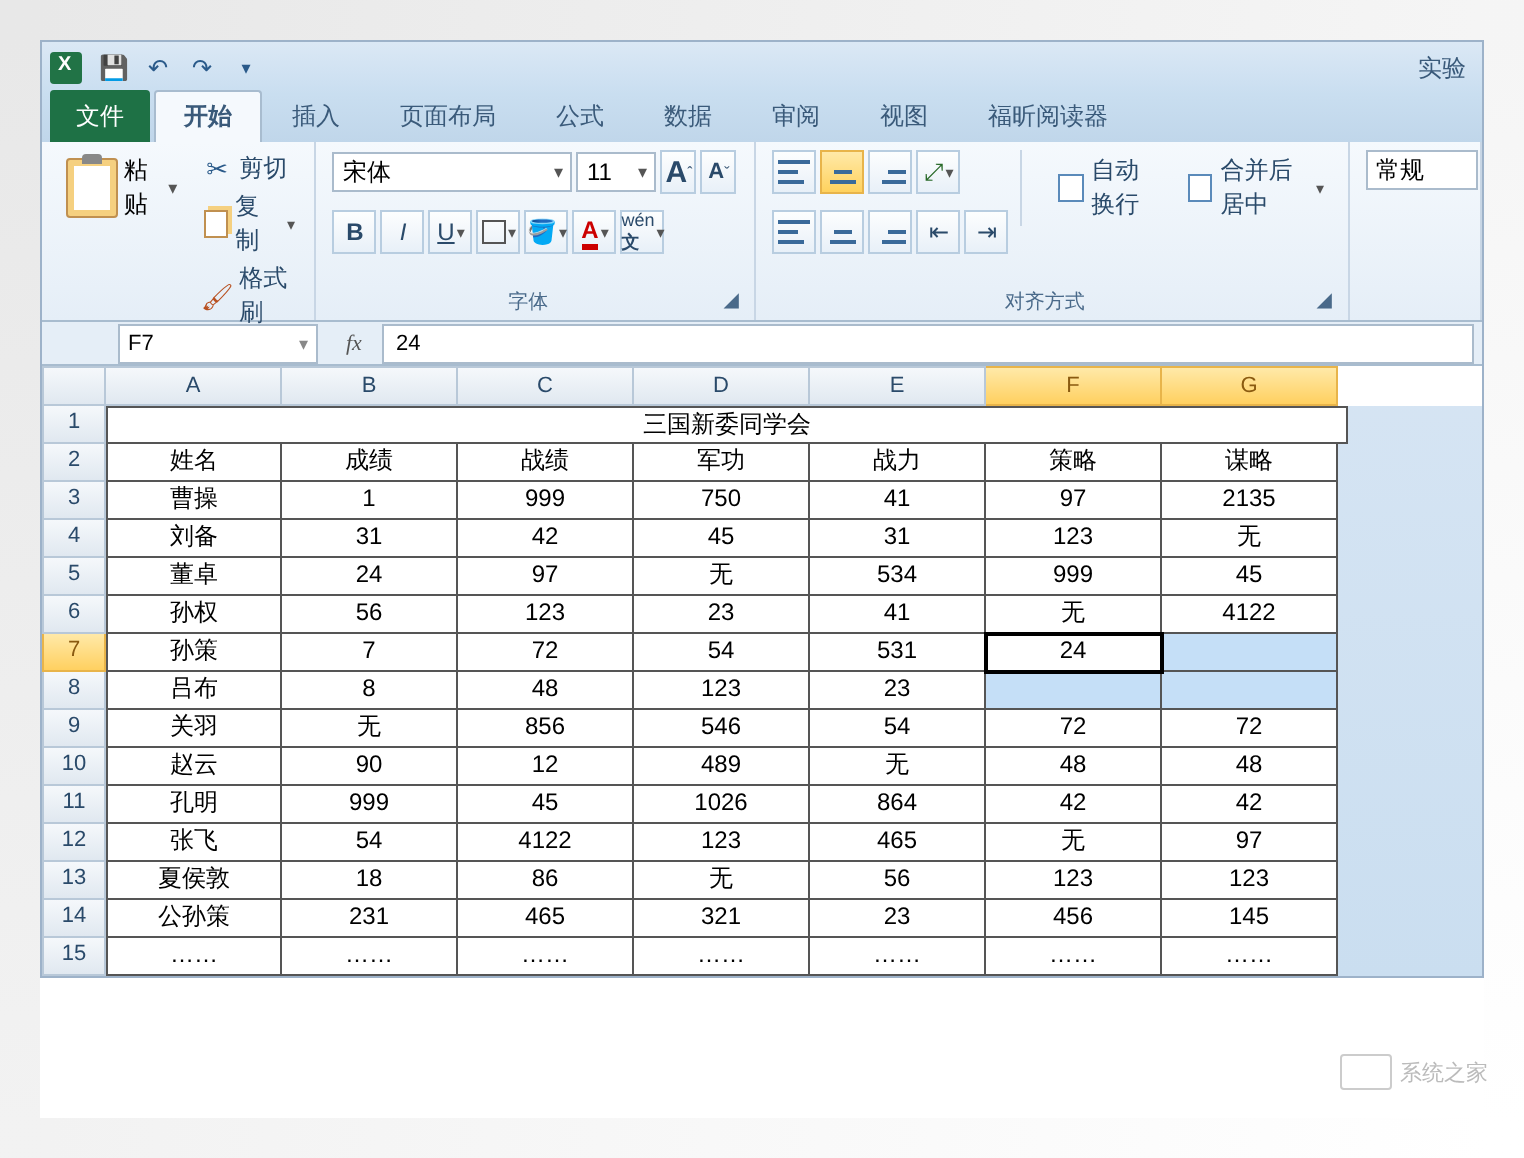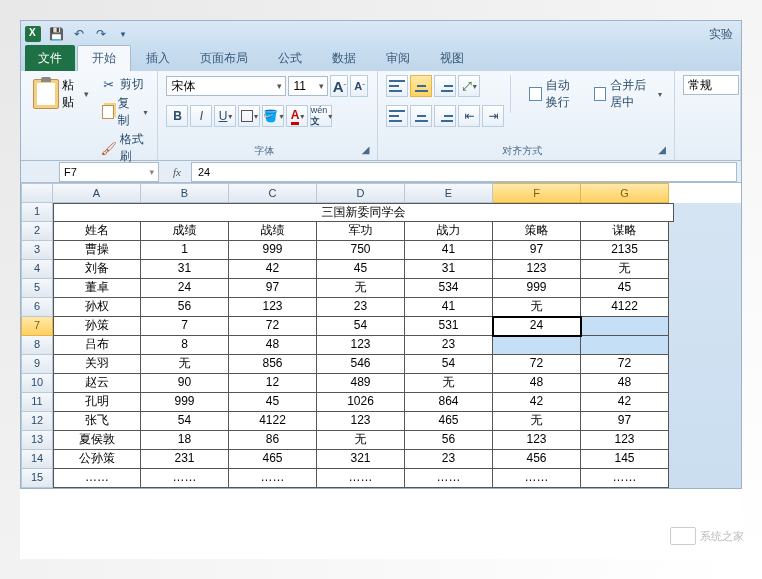--- a/index.html
+++ b/index.html
@@ -12,21 +12,21 @@
 .titlebar .excel-icon { width: 16px; height: 16px; background: #217346; border-radius: 2px; margin-right: 6px; position: relative; }
 .titlebar .excel-icon::after { content: "X"; color: #fff; font-size: 10px; font-weight: bold; position: absolute; left: 4px; top: 1px; }
 .qat { display: flex; gap: 2px; }
 .qat-btn { width: 20px; height: 20px; display: flex; align-items: center; justify-content: center; color: #2a5a8a; cursor: pointer; }
 .titlebar .spacer { flex: 1; }
 .title-right { color: #3a5a7a; font-size: 12px; padding-right: 4px; }
 
 .ribbon-tabs { height: 24px; display: flex; align-items: flex-end; padding-left: 4px; background: linear-gradient(#c9def0, #c0d6ea); }
 .ribbon-tab { padding: 4px 14px; color: #3a5a7a; cursor: pointer; border: 1px solid transparent; border-bottom: none; }
 .ribbon-tab.file { background: #1e7145; color: #fff; border-radius: 2px 2px 0 0; margin-right: 2px; padding: 4px 12px; }
-.ribbon-tab.active { background: #f5f9fd; border: 1px solid #a8bccf; border-bottom: none; border-radius: 2px 2px 0 0; color: #3a5a7a; }
+.ribbon-tab.active { background: #f5f9fd; border: 1px solid #a8bccf; border-bottom: none; border-radius: 2px 2px 0 0; color: #3a5a7a; font-weight: bold; }
 
 .ribbon-body { height: 90px; background: linear-gradient(#f5f9fd, #e5eef7); border-bottom: 1px solid #a8bccf; display: flex; }
 .ribbon-group { border-right: 1px solid #c8d6e5; padding: 4px 8px 2px 8px; display: flex; flex-direction: column; }
 .ribbon-group-body { flex: 1; display: flex; align-items: flex-start; gap: 6px; }
 .ribbon-group-label { text-align: center; font-size: 10px; color: #4a6a8a; padding-top: 2px; }
 .ribbon-group-label .launcher { float: right; color: #4a6a8a; cursor: pointer; }
 
 .big-btn { display: flex; flex-direction: row; align-items: center; gap: 2px; padding: 2px 4px; cursor: pointer; }
 .big-btn .icon-box { width: 32px; height: 32px; display: flex; align-items: center; justify-content: center; }
 .clipboard-icon { width: 26px; height: 30px; background: #f5d080; border: 1px solid #c09050; border-radius: 2px; position: relative; }
@@ -113,20 +113,21 @@
 
 <div class="ribbon-tabs">
   <div class="ribbon-tab file">文件</div>
   <div class="ribbon-tab active">开始</div>
   <div class="ribbon-tab">插入</div>
   <div class="ribbon-tab">页面布局</div>
   <div class="ribbon-tab">公式</div>
   <div class="ribbon-tab">数据</div>
   <div class="ribbon-tab">审阅</div>
   <div class="ribbon-tab">视图</div>
+  <div class="ribbon-tab">福昕阅读器</div>
 </div>
 
 <div class="ribbon-body">
   <div class="ribbon-group">
     <div class="ribbon-group-body">
       <div class="big-btn">
         <div class="icon-box">
                 <div class="clipboard-icon"></div>
               </div>
         <span>粘贴</span>

